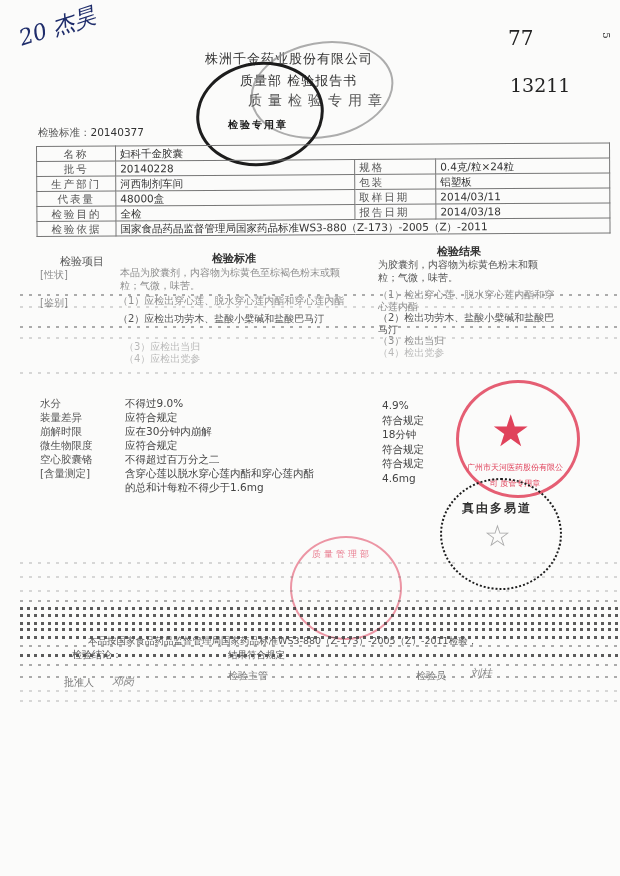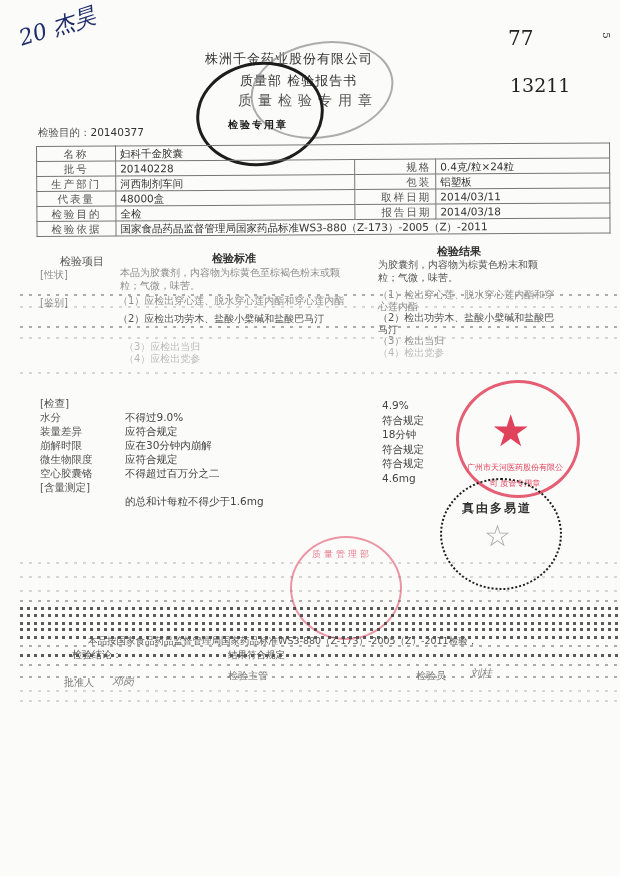--- a/index.html
+++ b/index.html
@@ -17,21 +17,21 @@
   .report-no { left:38px; top:126px; font-size:10.5px; color:#555; }
   .report-no span.v { margin-left:0; color:#333; }
 
   table.info {
     position:absolute; left:36px; top:146px; width:574px;
     border-collapse:collapse; font-size:10.5px; transform:rotate(-0.35deg); transform-origin:left top;
   }
   table.info td { border:1px solid #777; height:14px; padding:0 4px; line-height:14px; white-space:nowrap; }
   table.info td.lbl { text-align:center; color:#555; width:70px; letter-spacing:2px; }
   table.info td.val { color:#333; }
-  table.info td.lbl2 { text-align:right; color:#555; width:72px; letter-spacing:2px; }
+  table.info td.lbl2 { text-align:left; color:#555; width:72px; letter-spacing:2px; }
 
   .hdr { font-size:11px; font-weight:bold; color:#333; }
   .faint { color:#8d8d8d; }
   .mid { color:#555; }
   .line { font-size:10px; line-height:13px; white-space:nowrap; }
   .noise {
     position:absolute; left:20px; right:0; height:2px;
     background-image:repeating-linear-gradient(90deg, #6a6a6a 0 3px, transparent 3px 9px);
     opacity:.55;
   }
@@ -53,26 +53,26 @@
 
 <div class="abs hand" style="left:18px;top:12px;font-size:22px;transform:rotate(-18deg);">20 杰昊</div>
 <div class="abs hand hand-dark" style="left:508px;top:26px;font-size:20px;">77</div>
 <div class="abs hand hand-dark" style="left:510px;top:74px;font-size:19px;">13211</div>
 <div class="abs hand hand-dark" style="left:603px;top:30px;font-size:10px;transform:rotate(90deg);">5</div>
 
 <div class="abs company">株洲千金药业股份有限公司</div>
 <div class="abs dept">质量部 检验报告书</div>
 
 <div class="stamp" style="left:250px;top:42px;width:140px;height:92px;border:2px solid #8a8a8a;transform:rotate(-10deg);opacity:.7;"></div>
-<div class="abs" style="left:238px;top:92px;font-size:14px;letter-spacing:6px;color:#555;">质量检验专用章</div>
+<div class="abs" style="left:248px;top:92px;font-size:14px;letter-spacing:6px;color:#555;">质量检验专用章</div>
 <div class="stamp" style="left:196px;top:62px;width:122px;height:98px;border:3px solid #1d1d1d;transform:rotate(-8deg);"></div>
 <div class="abs" style="left:228px;top:118px;font-size:10px;font-weight:bold;letter-spacing:2px;color:#1d1d1d;">检验专用章</div>
 
 <div class="abs report-no">
-  <span>检验目的：</span><span class="v">20140377</span>
+  <span>检验标准：</span><span class="v">20140377</span>
 </div>
 
 <table class="info">
   <tbody>
       <tr>
     <td class="lbl">名称</td>
     <td class="val" colspan="3">妇科千金胶囊</td>
   </tr>
   <tr>
     <td class="lbl">批号</td>
@@ -127,23 +127,20 @@
 <div class="noise" style="top:326px;"></div>
 <div class="abs line faint" style="left:124px;top:340px;opacity:.6">（3）应检出当归</div>
 <div class="abs line faint" style="left:378px;top:334px;">（3）检出当归</div>
 <div class="abs line faint" style="left:124px;top:352px;opacity:.6">（4）应检出党参</div>
 <div class="abs line faint" style="left:378px;top:346px;opacity:.6">（4）检出党参</div>
 <div class="noise light" style="top:337px;"></div>
 <div class="noise light" style="top:372px;"></div>
 
 <div class="abs check-grid">
   <div class="row">
-      <span class="k">[检查]</span>
-    </div>
-  <div class="row">
       <span class="k">水分</span>
       <span class="s">不得过9.0%</span>
     </div>
   <div class="row">
       <span class="k">装量差异</span>
       <span class="s">应符合规定</span>
     </div>
   <div class="row">
       <span class="k">崩解时限</span>
       <span class="s">应在30分钟内崩解</span>
@@ -151,20 +148,21 @@
   <div class="row">
       <span class="k">微生物限度</span>
       <span class="s">应符合规定</span>
     </div>
   <div class="row">
       <span class="k">空心胶囊铬</span>
       <span class="s">不得超过百万分之二</span>
     </div>
   <div class="row">
       <span class="k">[含量测定]</span>
+      <span class="s">含穿心莲以脱水穿心莲内酯和穿心莲内酯</span>
     </div>
   <div class="row">
       <span class="k"></span>
       <span class="s">的总和计每粒不得少于1.6mg</span>
     </div>
 </div>
 
 <div class="abs results">
   <div>4.9%</div>
   <div>符合规定</div>

